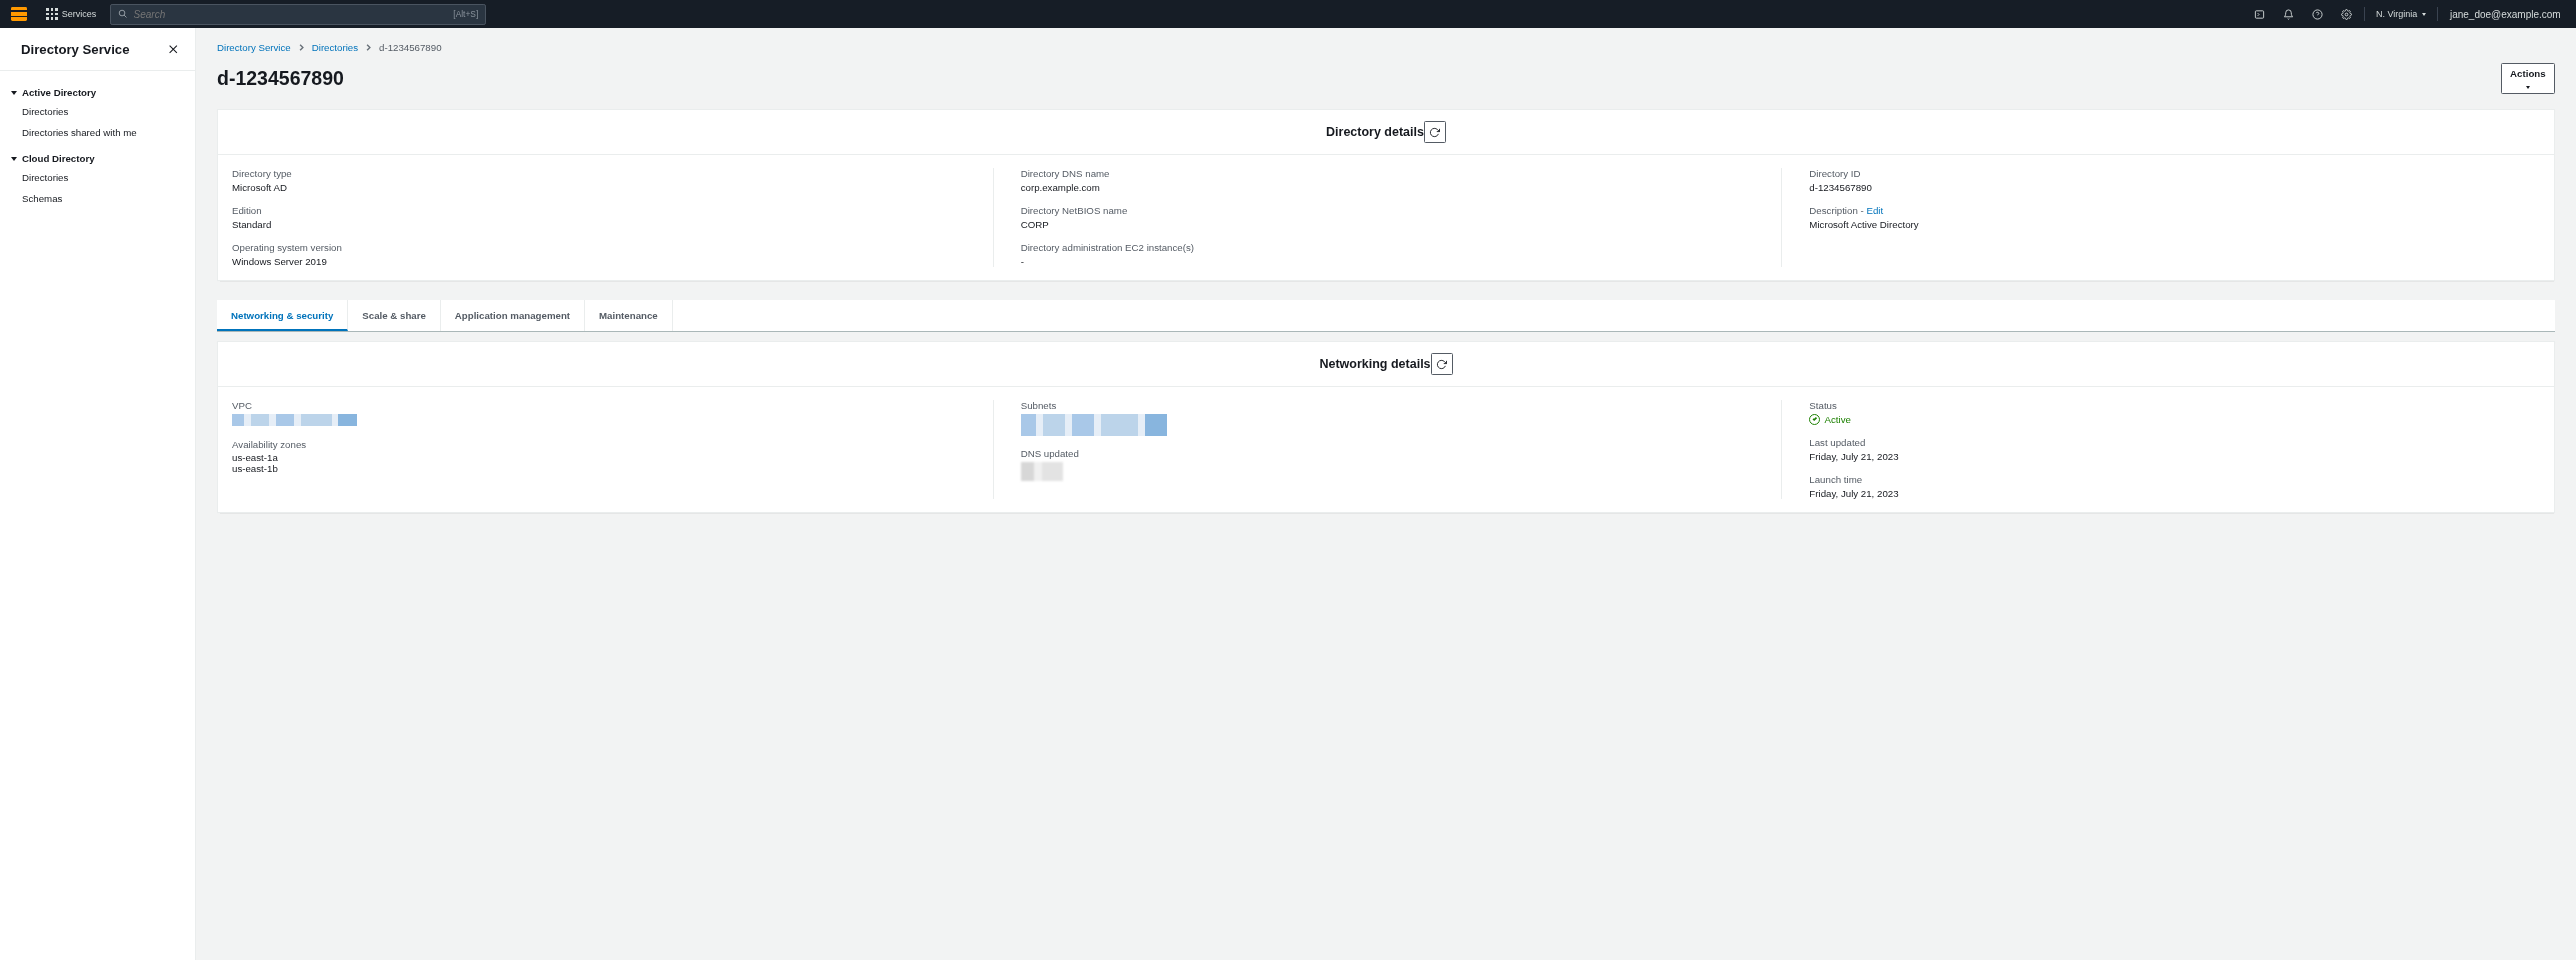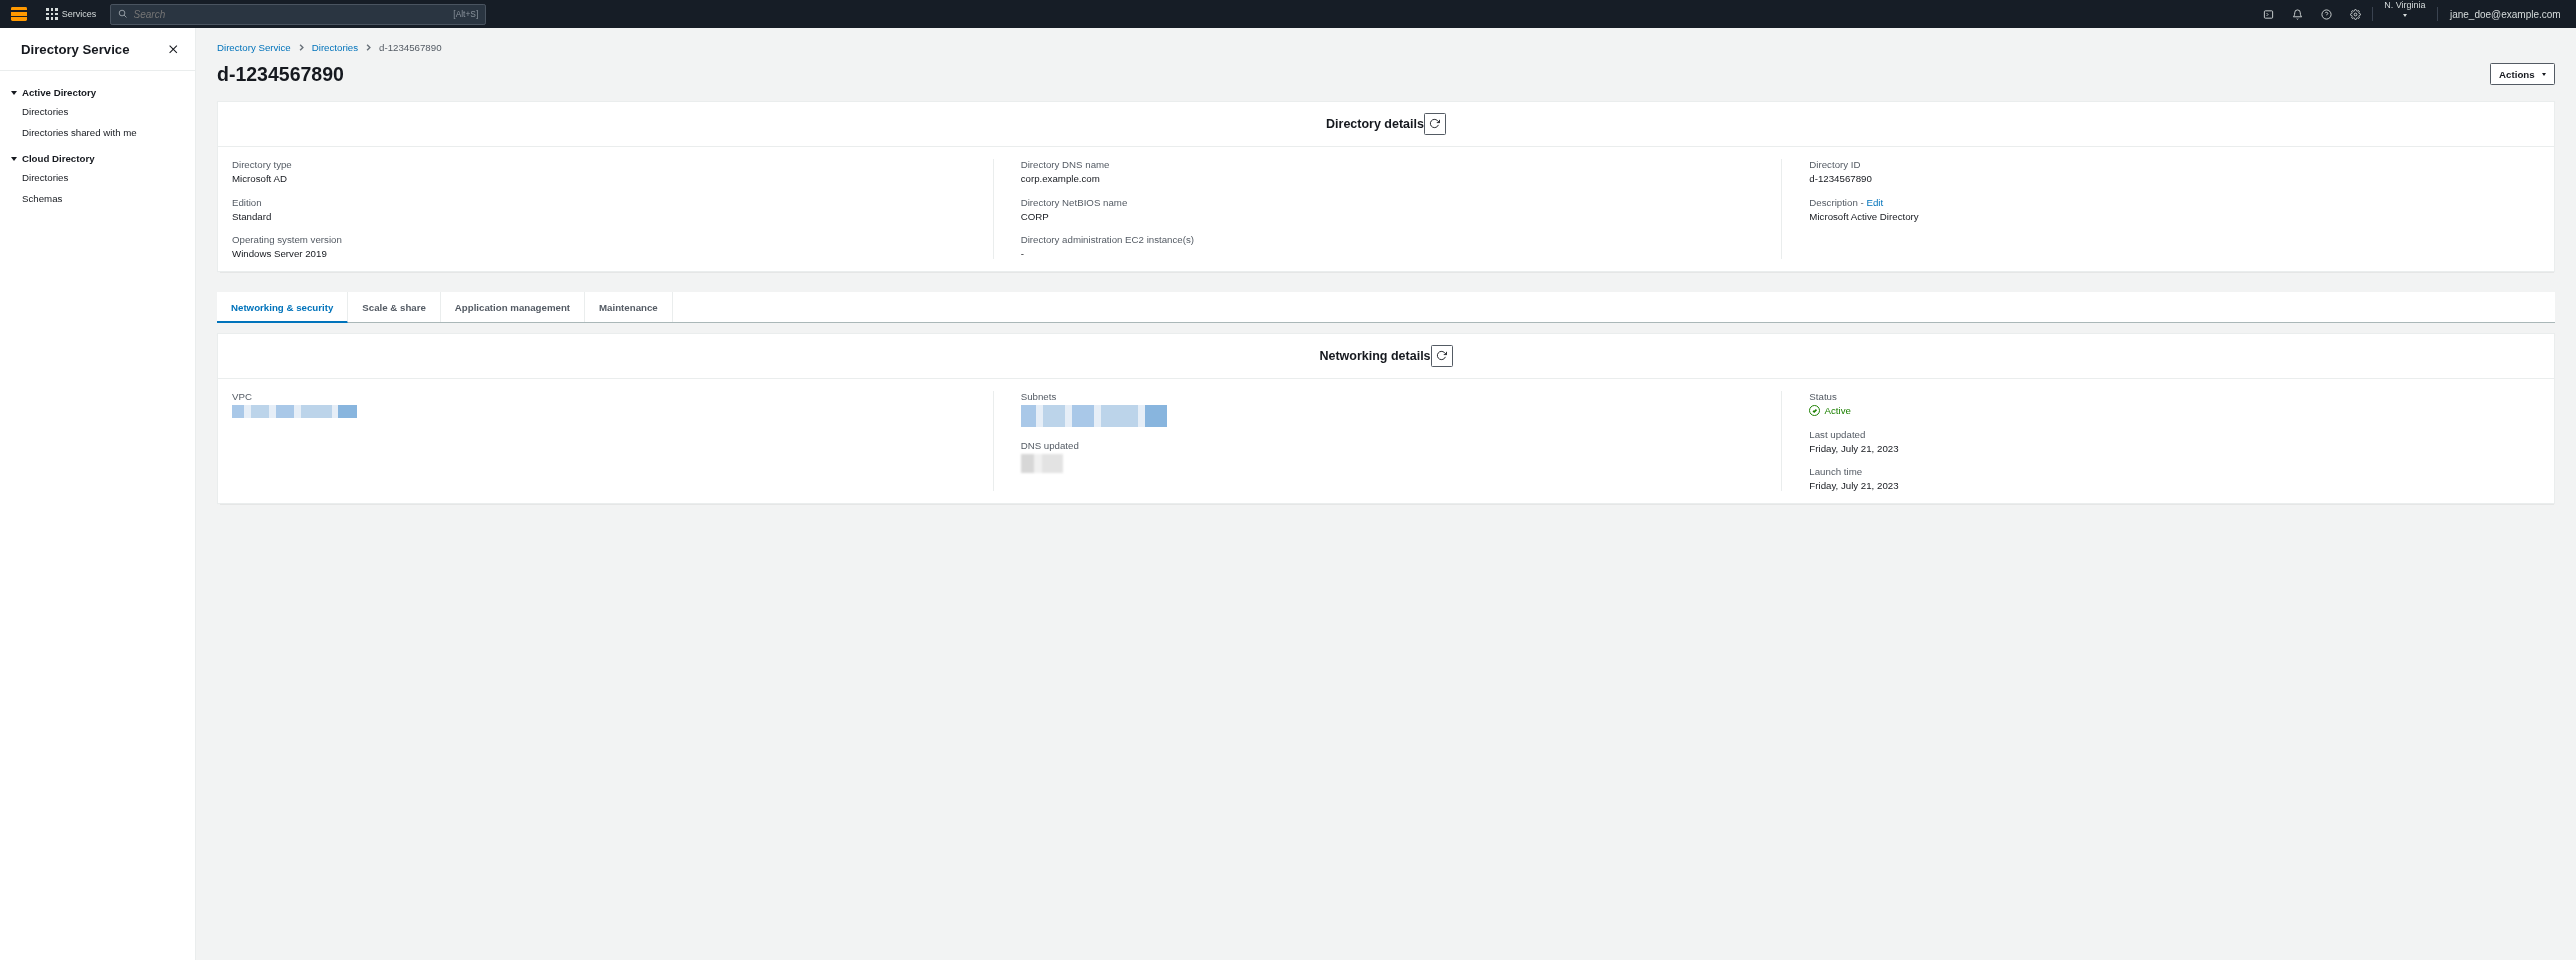--- a/index.html
+++ b/index.html
@@ -13,21 +13,21 @@
   .services-btn { display:flex; align-items:center; gap:4.2px; padding:0 8.4px; height:28px; cursor:pointer;}
   .grid-icon { display:grid; grid-template-columns:repeat(3,2.8px); grid-template-rows:repeat(3,2.8px); gap:1.4px;}
   .grid-icon span{ background:#d5dbdb; width:2.8px; height:2.8px;}
   .searchbox { display:flex; align-items:center; background:#2a3541; border:0.7px solid #4a5460; border-radius:2.1px; width:376px; height:21px; margin-left:5.6px; padding:0 7px; position:relative;}
   .searchbox input{ flex:1; background:transparent; border:none; outline:none; color:#d5dbdb; font-style:italic; font-size:10px; margin-left:5.6px;}
   .search-shortcut{ color:#8a939c; font-size:8.4px;}
   .search-icon-svg{ width:9.7px; height:9.7px; stroke:#aab2b8; fill:none; stroke-width:2;}
   .topbar-right{ margin-left:auto; display:flex; align-items:center; height:28px;}
   .topbar-icon{ width:29px; height:28px; display:flex; align-items:center; justify-content:center; cursor:pointer;}
   .topbar-sep{ width:0.7px; height:14px; background:#3a4350; margin:0 2.8px;}
-  .region{ display:flex; align-items:center; gap:4.2px; padding:0 8.4px; cursor:pointer; height:28px; font-size:9px;flex-direction:column;}
+  .region{ display:flex; align-items:center; gap:4.2px; padding:0 8.4px; cursor:pointer; height:28px; font-size:9px;}
   .account{ padding:0 15.3px 0 9.7px; cursor:pointer; font-size:10px;}
   .tri-down{ width:0;height:0;border-left:2.8px solid transparent;border-right:2.8px solid transparent;border-top:3.5px solid #d5dbdb; display:inline-block;}
   
   
   .layout{ display:flex; min-height:calc(100vh - 28px);}
   
   
   .sidebar{ width:196px; background:#fff; border-right:0.7px solid #eaeded; padding-bottom:14px;}
   .sidebar-header{ display:flex; align-items:center; justify-content:space-between; padding:14px 15.3px 12.5px 21px; border-bottom:0.7px solid #eaeded;}
   .sidebar-title{ font-size:13.2px; font-weight:700;}
@@ -42,21 +42,21 @@
   
   
   .breadcrumb{ display:flex; align-items:center; gap:7px; padding:5.6px 0 9.7px 0; font-size:9.7px;}
   .breadcrumb a{ color:#0073bb; text-decoration:none; cursor:pointer;}
   .bc-sep svg{ width:7px; height:7px; stroke:#687078; stroke-width:2; fill:none;}
   .bc-current{ color:#545b64;}
   
   
   .page-header{ display:flex; align-items:center; justify-content:space-between; margin-bottom:15.3px;}
   .page-title{ font-size:19.5px; font-weight:700;}
-  .actions-btn{ background:#fff; border:0.7px solid #545b64; border-radius:1.4px; padding:4.2px 8.4px; font-size:9.7px; font-weight:700; display:flex; align-items:center; gap:7px; cursor:pointer; color:#16191f;}
+  .actions-btn{ background:#fff; border:0.7px solid #545b64; border-radius:1.4px; padding:4.2px 8.4px; font-size:9.7px; font-weight:700; display:flex; align-items:center; gap:7px; cursor:pointer; color:#16191f;flex-direction:column;}
   .actions-btn .tri-down{ border-top-color:#16191f;}
   
   
   .panel{ background:#fff; border:0.7px solid #eaeded; box-shadow:0 0.7px 0.7px rgba(0,0,0,.05); margin-bottom:19.5px;}
   .panel-header{ display:flex; align-items:center; justify-content:center; padding:11px 14px; border-bottom:0.7px solid #eaeded;}
   .panel-title{ font-size:12.5px; font-weight:700;}
   .refresh-btn{ width:22px; height:22px; border:0.7px solid #545b64; border-radius:1.4px; background:#fff; display:flex; align-items:center; justify-content:center; cursor:pointer;}
   .panel-body{ padding:12.5px 14px;}
   
   
@@ -276,20 +276,25 @@
             </svg>
         </div>
       </div>
       <div class="panel-body">
         <div class="details-cols">
           <div class="details-col">
             <div class="field">
               <div class="field-label">VPC</div>
               <div class="blur-block"></div>
             </div>
+            <div class="field">
+              <div class="field-label">Availability zones</div>
+              <div class="field-value">us-east-1a</div>
+              <div class="field-value">us-east-1b</div>
+            </div>
           </div>
           <div class="details-col">
             <div class="field">
               <div class="field-label">Subnets</div>
               <div class="blur-block wide"></div>
             </div>
             <div class="field">
               <div class="field-label">DNS updated</div>
               <div class="blur-block small"></div>
             </div>

